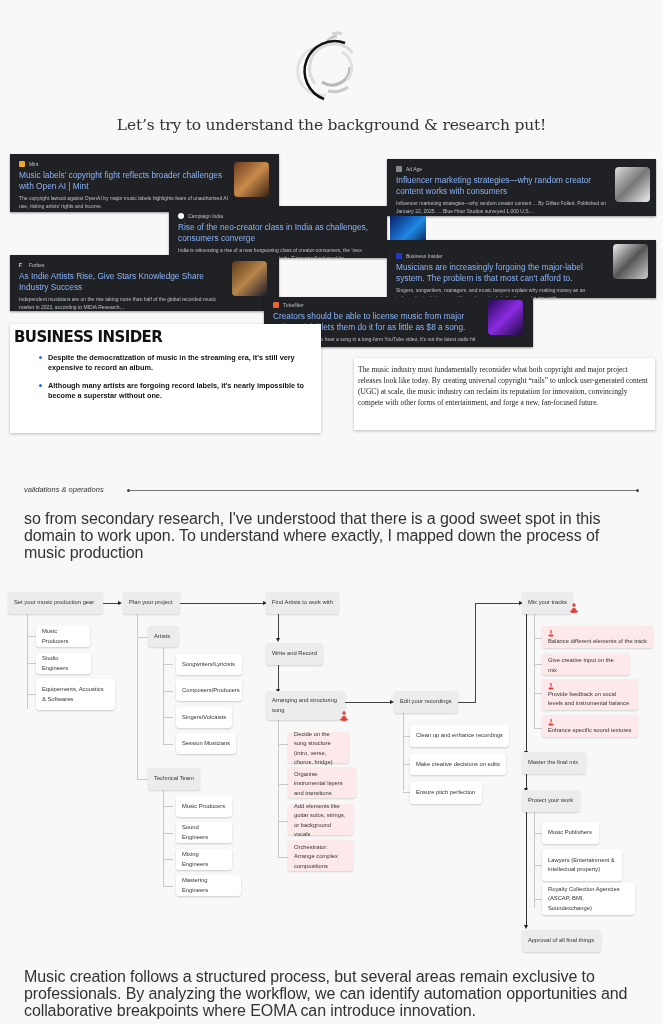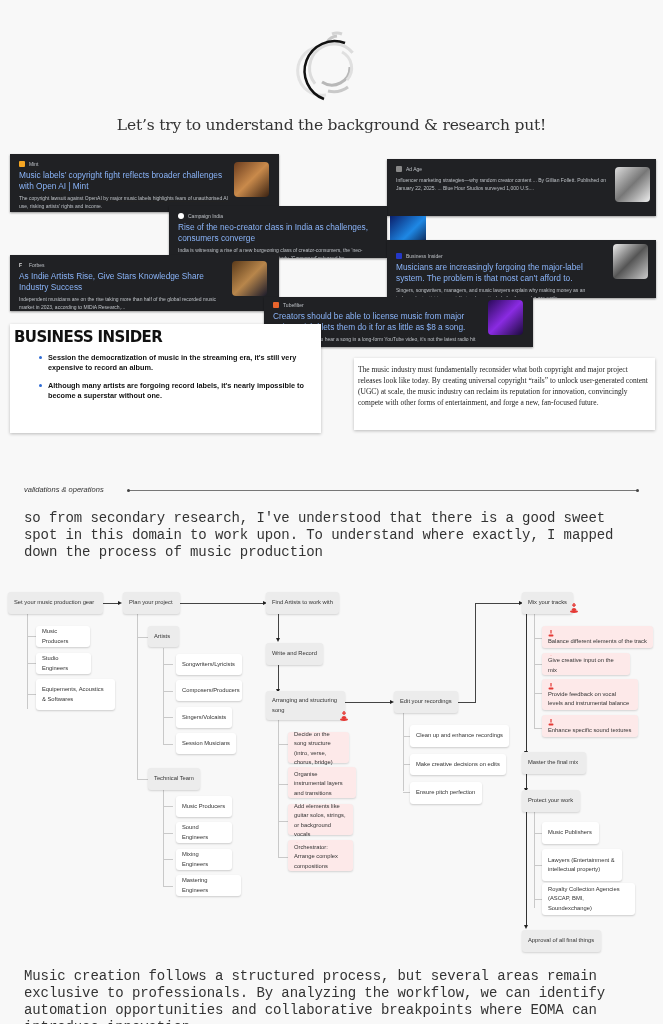--- a/index.html
+++ b/index.html
@@ -28,21 +28,21 @@
   .bi li::before { content: ""; position: absolute; left: -9px; top: 3px; width: 3px; height: 3px; border-radius: 50%; background: #2e6bd4; }
 
   .quote { left: 354px; top: 358px; width: 301px; height: 72px; background: #fff; box-shadow: 0 1px 3px rgba(0,0,0,.25); padding: 6px 6px 0 4px; font-family: "Liberation Serif", serif; font-size: 7.5px; line-height: 11.1px; color: #222; }
 
   
   .sec-label { left: 24px; top: 485px; font-size: 7.5px; font-style: italic; color: #333; }
   .sec-line { left: 128px; top: 490px; width: 510px; height: 1px; background: #777; }
   .sec-line::before, .sec-line::after { content:""; position:absolute; top:-1px; width:3px; height:3px; border-radius:50%; background:#444; }
   .sec-line::before { left:-1px; } .sec-line::after { right:-1px; }
 
-  .para { left: 24px; width: 620px; font-size: 14px; line-height: 17px; color: #333; letter-spacing: -0.1px; font-family: Liberation Mono, monospace; }
+  .para { left: 24px; width: 620px; font-size: 16px; line-height: 17px; color: #333; letter-spacing: -0.1px; }
 
   
   .node { position: absolute; font-size: 5.8px; line-height: 9.5px; color: #333; border-radius: 3px; padding: 0 6px; display: flex; align-items: center; }
   .n-gray { background: #ececec; box-shadow: 0 1px 2px rgba(0,0,0,.15); }
   .n-white { background: #fff; box-shadow: 0 1px 2px rgba(0,0,0,.18); }
   .n-pink { background: #fde9e9; box-shadow: 0 1px 2px rgba(0,0,0,.15); align-items: flex-start; flex-direction: column; justify-content: center; padding-top: 2px; }
   .pin { width: 6px; height: 7px; display: block; margin-bottom: 0; }
   .line { position: absolute; background: #c9c9c9; }
   .aline { position: absolute; background: #333; }
   .arrow-r { position: absolute; width: 0; height: 0; border-top: 2px solid transparent; border-bottom: 2px solid transparent; border-left: 4px solid #222; }
@@ -73,20 +73,21 @@
   <div class="ttl" style="width:210px;">Music labels’ copyright fight reflects broader challenges with Open AI | Mint</div>
   <div class="desc" style="width:210px;">The copyright lawsuit against OpenAI by major music labels highlights fears of unauthorised AI use, risking artists' rights and income.</div>
   <div class="thumb" style="background:linear-gradient(135deg,#6b3d1f,#c98a4b 50%,#3a2212);top:8px;"></div>
 </div>
 
 <div class="abs card" style="left:387px;top:159px;width:269px;height:57px;">
   <div class="src">
       <span class="ico" style="background:#888;"></span>
       <span>Ad Age</span>
     </div>
+  <div class="ttl" style="width:215px;">Influencer marketing strategies—why random creator content works with consumers</div>
   <div class="desc" style="width:215px;">Influencer marketing strategies—why random creator content ... By Gillian Follett. Published on January 22, 2025. ... Blue Hour Studios surveyed 1,000 U.S....</div>
   <div class="thumb" style="background:linear-gradient(135deg,#ddd,#777 50%,#eee);top:8px;right:6px;"></div>
 </div>
 
 <div class="abs card" style="left:169px;top:206px;width:218px;height:52px;">
   <div class="src">
       <span class="ico" style="background:#fff;border-radius:50%;"></span>
       <span>Campaign India</span>
     </div>
   <div class="ttl">Rise of the neo-creator class in India as challenges, consumers converge</div>
@@ -120,21 +121,21 @@
       <span>Tubefilter</span>
     </div>
   <div class="ttl" style="width:210px;">Creators should be able to license music from major artists. Lickd lets them do it for as little as $8 a song.</div>
   <div class="desc" style="width:210px;">Most of the time, if you hear a song in a long-form YouTube video, it's not the latest radio hit from a super pop star.</div>
   <div class="thumb" style="background:linear-gradient(135deg,#2a0a5a,#8a2be2 50%,#1a0a3a);top:3px;right:10px;"></div>
 </div>
 
 <div class="abs bi">
   <div class="bi-logo">BUSINESS INSIDER</div>
   <ul>
-    <li>Session the democratization of music in the streaming era, it's still very expensive to record an album.</li>
+    <li>Despite the democratization of music in the streaming era, it's still very expensive to record an album.</li>
     <li>Although many artists are forgoing record labels, it's nearly impossible to become a superstar without one.</li>
   </ul>
 </div>
 
 <div class="abs quote">The music industry must fundamentally reconsider what both copyright and major project releases look like today. By creating universal copyright “rails” to unlock user-generated content (UGC) at scale, the music industry can reclaim its reputation for innovation, convincingly compete with other forms of entertainment, and forge a new, fan-focused future.</div>
 
 <div class="abs sec-label">validations &amp; operations</div>
 <div class="abs sec-line"></div>
 <div class="abs para" style="top:510px;">so from secondary research, I've understood that there is a good sweet spot in this domain to work upon. To understand where exactly, I mapped down the process of music production</div>
 

